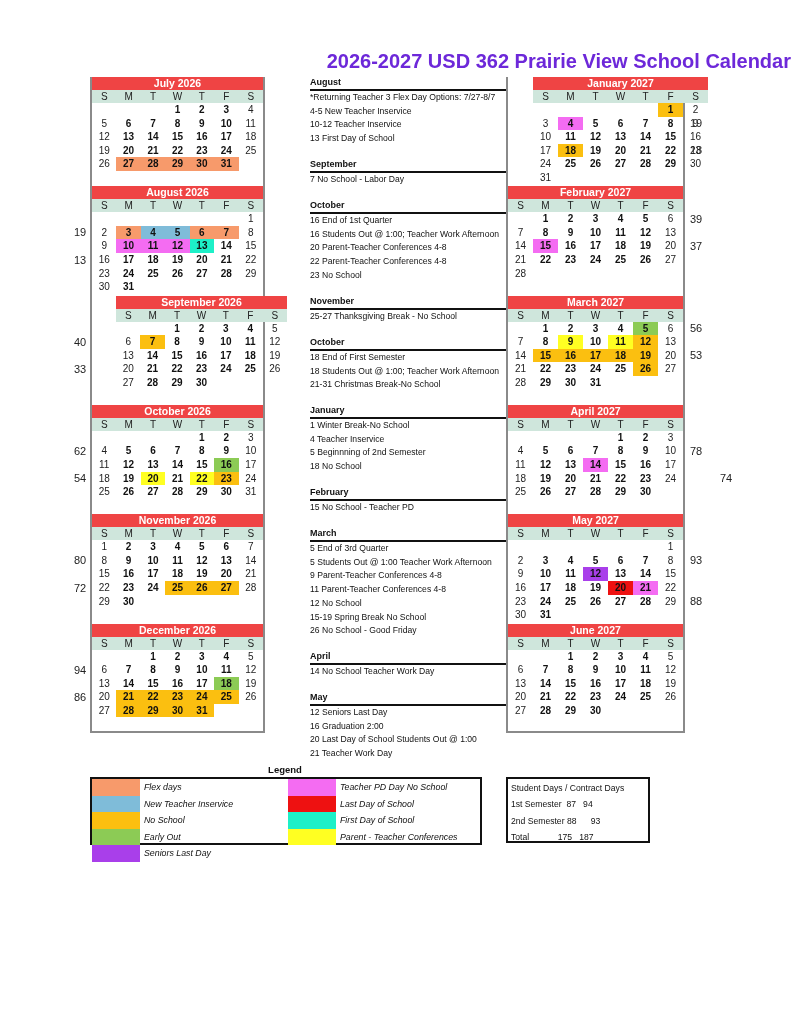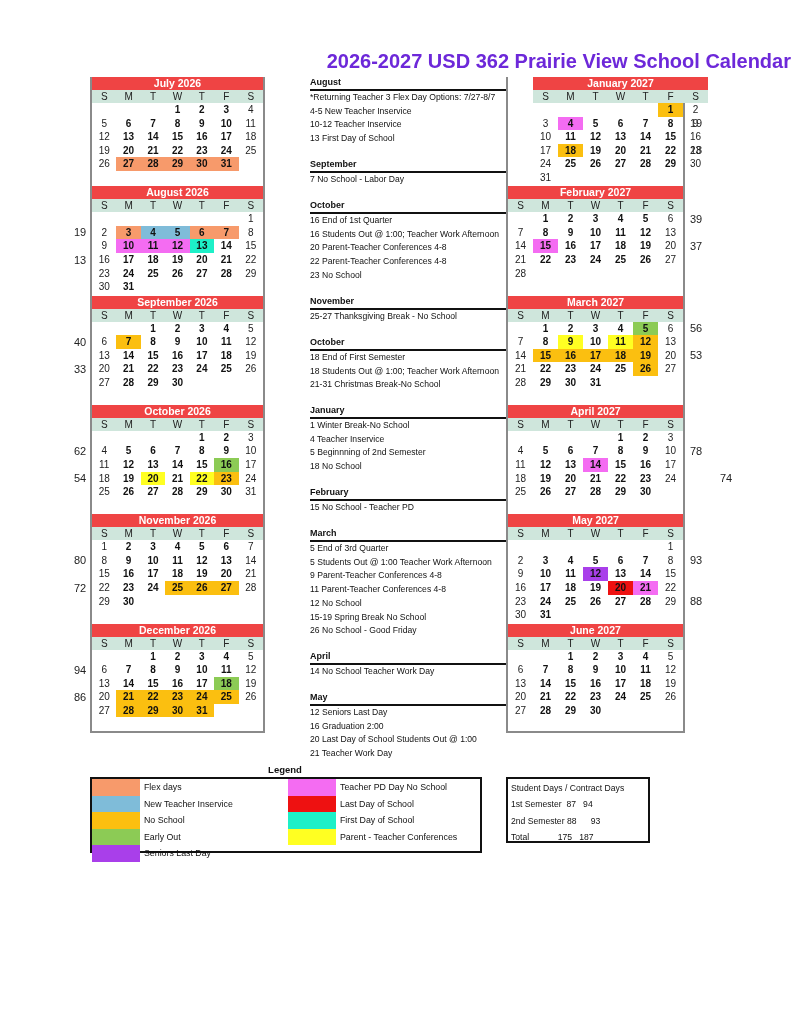--- a/index.html
+++ b/index.html
@@ -16,21 +16,21 @@
   .week { display:flex; height:13.6px; }
   .day { flex:1; text-align:center; font-size:10px; line-height:13.6px; }
   .day.b { font-weight:bold; }
   .day.we { font-weight:normal; color:#222; }
   .side { position:absolute; font-size:11px; color:#222; }
   .notes { position:absolute; left:288px; width:196px; }
   .nsec { position:absolute; left:0; width:196px;margin-left:22px; }
   .nhead { font-weight:bold; font-size:9px; border-bottom:2px solid #111; padding-bottom:1px; line-height:11px; }
   .nline { font-size:8.6px; line-height:13.7px; white-space:nowrap; }
   .legend-title { position:absolute; left:260px; top:764px; width:50px; text-align:center; font-weight:bold; font-size:9.5px; }
-  .legend { position:absolute; left:90px; top:777px; width:392px; height:76px; border:2px solid #111; box-sizing:border-box; }
+  .legend { position:absolute; left:90px; top:777px; width:392px; height:68px; border:2px solid #111; box-sizing:border-box;font-style:italic; }
   .lrow { position:absolute; height:16.5px; display:flex; align-items:center; }
   .swatch { width:48px; height:16.5px; }
   .llabel { font-size:8.8px; padding-left:4px; white-space:nowrap; }
   .stats { position:absolute; left:506px; top:777px; width:144px; height:66px; border:2px solid #111; box-sizing:border-box; padding:1px 3px; }
   .stats div { font-size:8.6px; line-height:16.3px; white-space:pre; }
 </style>
 </head>
 <body>
 
 <div class="title">2026-2027 USD 362 Prairie View School Calendar</div>
@@ -161,21 +161,21 @@
       <div class="week">
         <div class="day we">30</div>
         <div class="day b">31</div>
         <div class="day"></div>
         <div class="day"></div>
         <div class="day"></div>
         <div class="day"></div>
         <div class="day"></div>
       </div>
     </div>
-    <div class="month" style="top: 218.6px;">
+    <div class="month" style="top: 218.6px; margin-left: 24px;">
       <div class="mhead">September 2026</div>
       <div class="dow">
         <span>S</span>
         <span>M</span>
         <span>T</span>
         <span>W</span>
         <span>T</span>
         <span>F</span>
         <span>S</span>
       </div>

